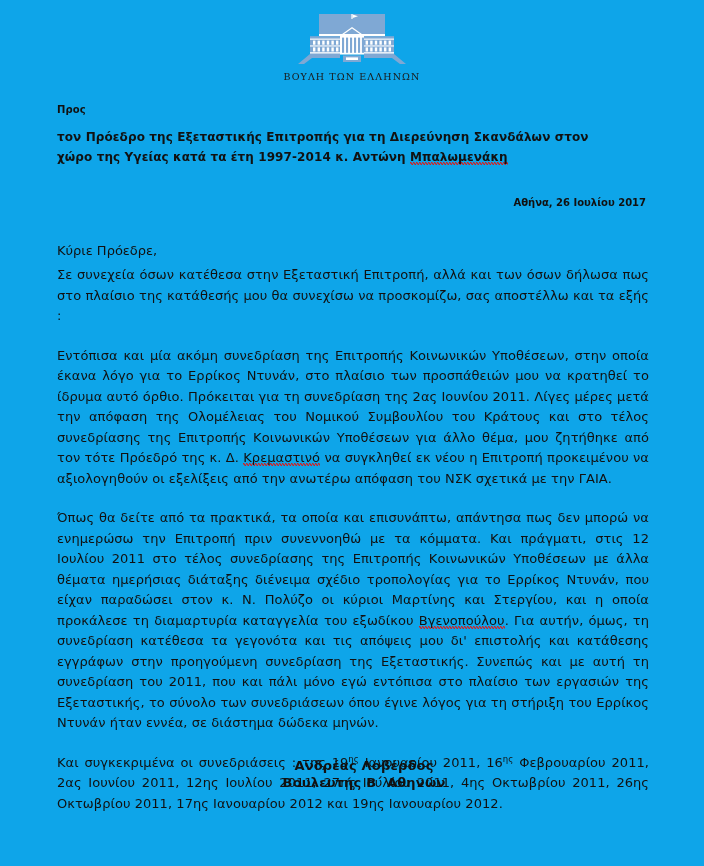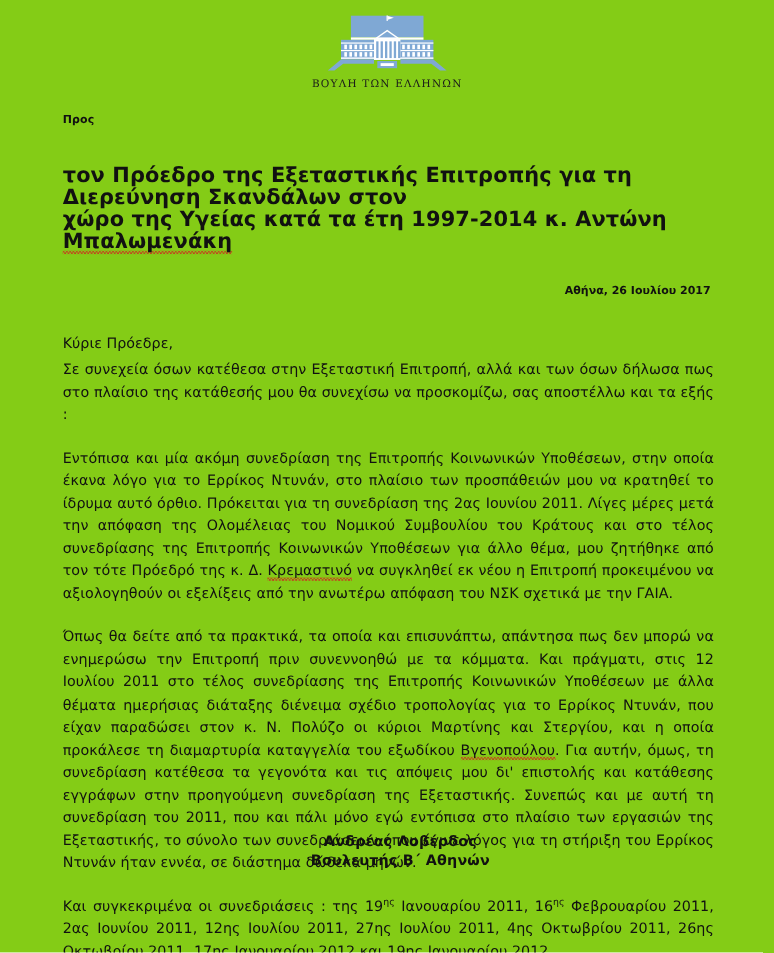--- a/index.html
+++ b/index.html
@@ -14,21 +14,21 @@
     font-family: "DejaVu Sans", "Liberation Sans", sans-serif;
     color: #111111;
     overflow: hidden;
     position: relative;
   }
 
   .page {
     width: 704px;
     height: 866px;
     box-sizing: border-box;
-    background: #84cc16;
+    background: #0ea5e9;
     position: relative;
   }
 
   
   .letterhead {
     padding-top: 14px;
     text-align: center;
   }
   .emblem {
     display: block;
@@ -54,22 +54,22 @@
   }
 
   .recipient-label {
     font-size: 10px;
     font-weight: bold;
     color: #111111;
     letter-spacing: 0.1px;
   }
 
   .recipient-lines {
-    margin-top: 34px;
-    font-size: 19px;
+    margin-top: 12px;
+    font-size: 12px;
     font-weight: bold;
     line-height: 20px;
     letter-spacing: 0.1px;
     color: #111111;
     width: 560px;
   }
 
   .date-line {
     margin-top: 30px;
     text-align: right;

